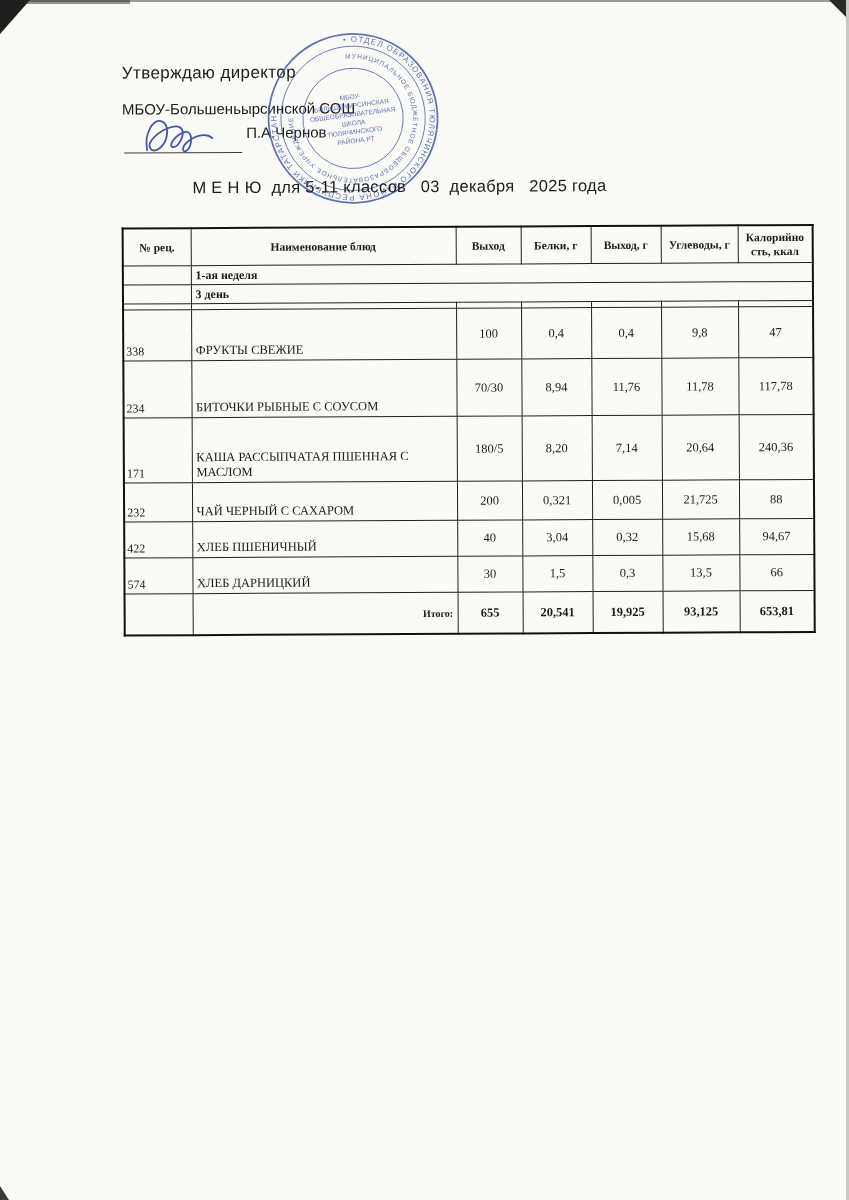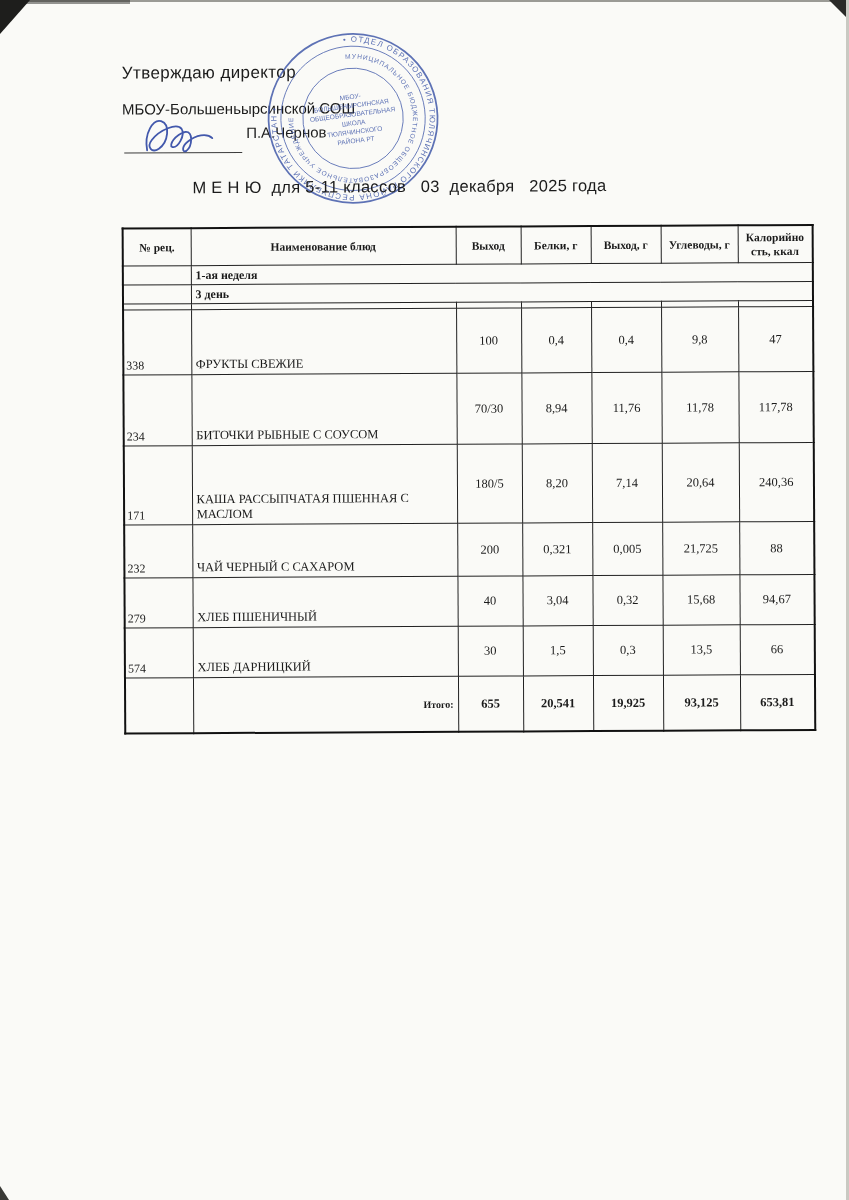--- a/index.html
+++ b/index.html
@@ -33,21 +33,21 @@
   .menu-title { position:absolute; left:193px; top:177px; font-size:16.5px; letter-spacing:.3px; white-space:pre; }
 
   
   .menu-table { position:absolute; left:122px; top:226px; }
   table { border-collapse:collapse; table-layout:fixed; width:690px;
     font-family:"Liberation Serif", serif; border:2px solid #111; }
   td, th { border:1px solid #222; overflow:hidden; }
   thead th { font-size:11.5px; font-weight:bold; text-align:center; line-height:1.25; padding:2px 2px; height:32px; }
   .num-cell  { text-align:left; vertical-align:bottom; font-size:12px; padding:0 2px 1px 2px; }
   .name-cell { text-align:left;  vertical-align:bottom; font-size:12.5px; padding:0 4px 1px 4px; line-height:1.25; }
-  .val-cell  { text-align:center; vertical-align:middle; font-size:12.5px; padding:16px 2px;margin-top:16px; }
+  .val-cell  { text-align:center; vertical-align:middle; font-size:12.5px; padding:9px 2px;margin-top:16px; }
   .section-row td { font-weight:bold; font-size:12px; height:18px; padding:0 4px; text-align:left; }
   .spacer-row td { height:5px; padding:0; }
   .r1 td { height:32px; }
   .r2 td { height:38px; }
   .r3 td { height:46px; }
   .r4 td { height:20px; }
   .r5 td { height:17px; }
   .r6 td { height:17px; }
   .total-row td { height:22px; font-weight:bold; }
   .total-label { text-align:right; vertical-align:middle; font-size:10px; padding:0 4px; }
@@ -176,21 +176,21 @@
           <tr class="r4">
             <td class="num-cell">232</td>
             <td class="name-cell">ЧАЙ ЧЕРНЫЙ С САХАРОМ</td>
             <td class="val-cell">200</td>
             <td class="val-cell">0,321</td>
             <td class="val-cell">0,005</td>
             <td class="val-cell">21,725</td>
             <td class="val-cell">88</td>
           </tr>
           <tr class="r5">
-            <td class="num-cell">279</td>
+            <td class="num-cell">422</td>
             <td class="name-cell">ХЛЕБ ПШЕНИЧНЫЙ</td>
             <td class="val-cell">40</td>
             <td class="val-cell">3,04</td>
             <td class="val-cell">0,32</td>
             <td class="val-cell">15,68</td>
             <td class="val-cell">94,67</td>
           </tr>
           <tr class="r6">
             <td class="num-cell">574</td>
             <td class="name-cell">ХЛЕБ ДАРНИЦКИЙ</td>

